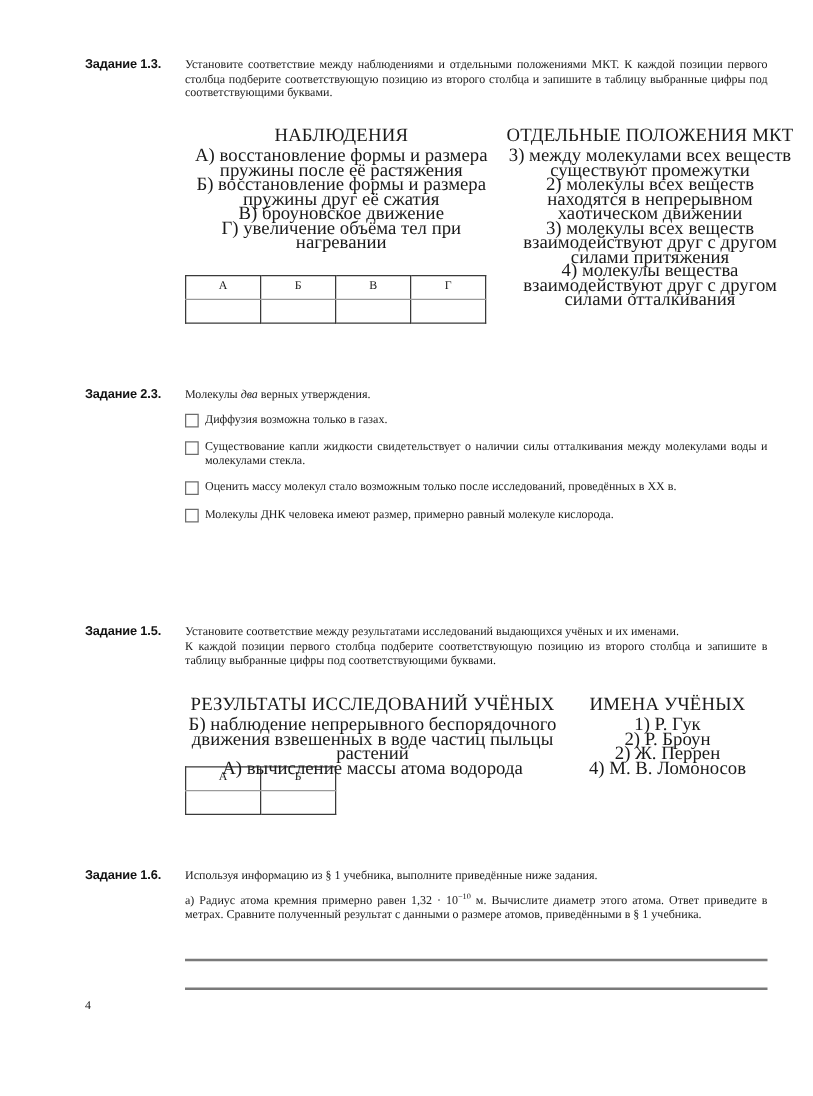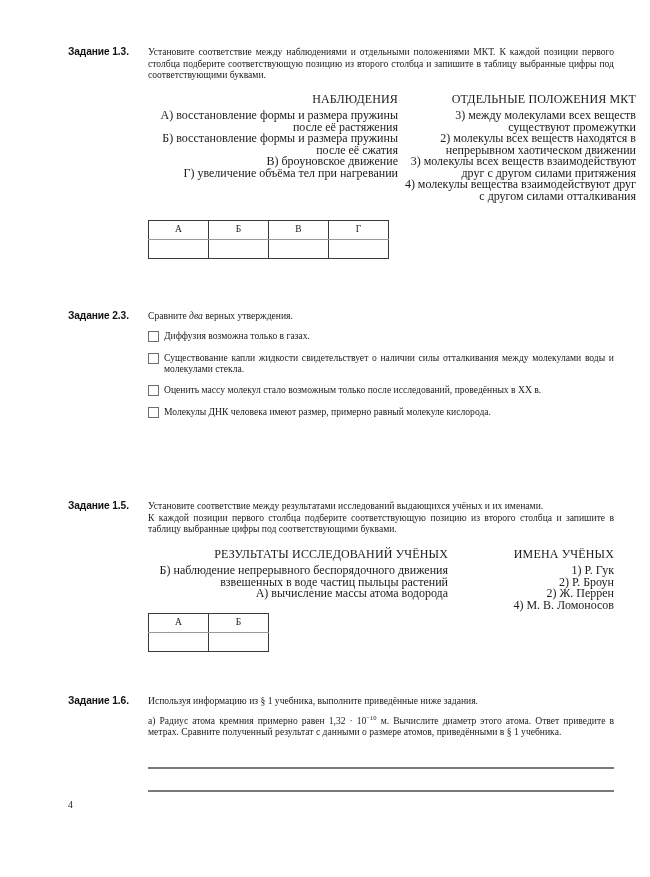--- a/index.html
+++ b/index.html
@@ -53,24 +53,24 @@
   .nojust { text-align: left; }
 
   
   .cols {
     position: relative;
     margin-top: 9px;
     height: 122px;
   }
   .col {
     position: absolute;
-    top: 4px;
-    font-size: 12px;
+    top: 14px;
+    font-size: 15px;
     line-height: 11.5px;
-    text-align: right;
+    text-align: center;
   }
   .col-left  { left: 0px;   width: 250px; }
   .col-right { left: 256px; width: 232px; }
   .col-head {
     margin-bottom: 5px;
     white-space: nowrap;
     letter-spacing: 0.15px;
   }
   .col-item { white-space: normal; }
 
@@ -147,21 +147,21 @@
 
   <div class="task" style="top:46px;">
     <div class="task-label">Задание 1.3.</div>
     <div class="task-body">
       <p>Установите соответствие между наблюдениями и отдельными положениями МКТ. К каждой позиции первого столбца подберите соответствующую позицию из второго столбца и запишите в таблицу выбранные цифры под соответствующими буквами.</p>
 
       <div class="cols">
         <div class="col col-left">
           <div class="col-head">НАБЛЮДЕНИЯ</div>
           <div class="col-item">А) восстановление формы и размера пружины после её растяжения</div>
-          <div class="col-item">Б) восстановление формы и размера пружины после её сжатия</div>
+          <div class="col-item">Б) восстановление формы и размера пружины друг её сжатия</div>
           <div class="col-item">В) броуновское движение</div>
           <div class="col-item">Г) увеличение объёма тел при нагревании</div>
         </div>
         <div class="col col-right">
           <div class="col-head">ОТДЕЛЬНЫЕ ПОЛОЖЕНИЯ МКТ</div>
           <div class="col-item">3) между молекулами всех веществ существуют промежутки</div>
           <div class="col-item">2) молекулы всех веществ находятся в непрерывном хаотическом движении</div>
           <div class="col-item">3) молекулы всех веществ взаимодействуют друг с другом силами притяжения</div>
           <div class="col-item">4) молекулы вещества взаимодействуют друг с другом силами отталкивания</div>
         </div>
@@ -188,21 +188,21 @@
             <td></td>
           </tr>
         </tbody>
       </table>
     </div>
   </div>
 
   <div class="task" style="top:310px;">
     <div class="task-label">Задание 2.3.</div>
     <div class="task-body nojust">
-      <p><span>Сравните </span><i>два</i><span> верных утверждения.</span></p>
+      <p><span>Молекулы </span><i>два</i><span> верных утверждения.</span></p>
 
       <div class="checklist">
         <div class="check-row">
           <span class="checkbox"></span>
           <span class="check-text nojust">Диффузия возможна только в газах.</span>
         </div>
         <div class="check-row">
           <span class="checkbox"></span>
           <span class="check-text">Существование капли жидкости свидетельствует о наличии силы отталкивания между молекулами воды и молекулами стекла.</span>
         </div>

